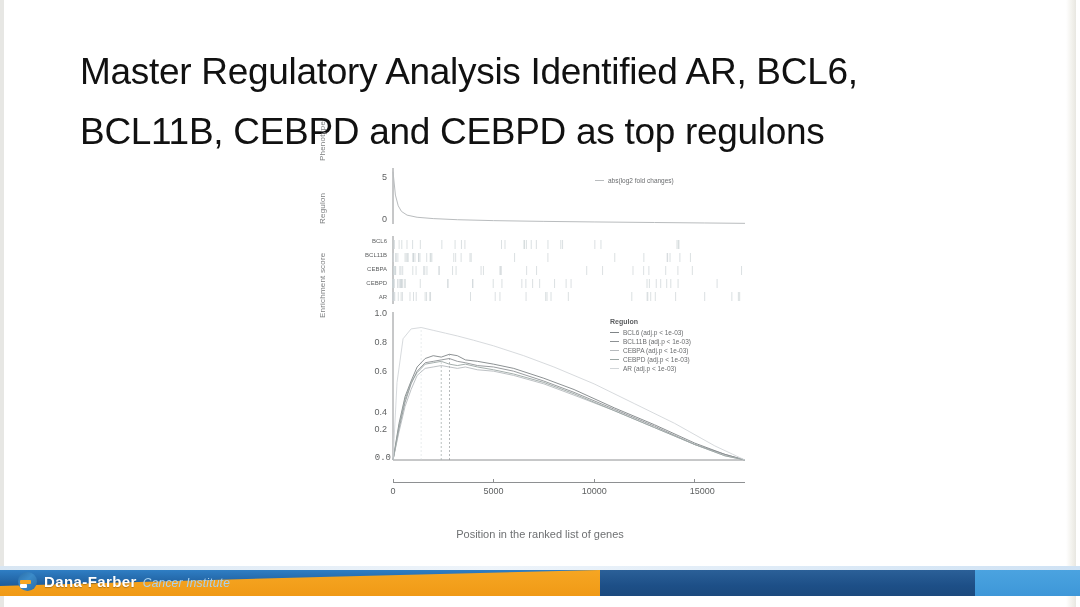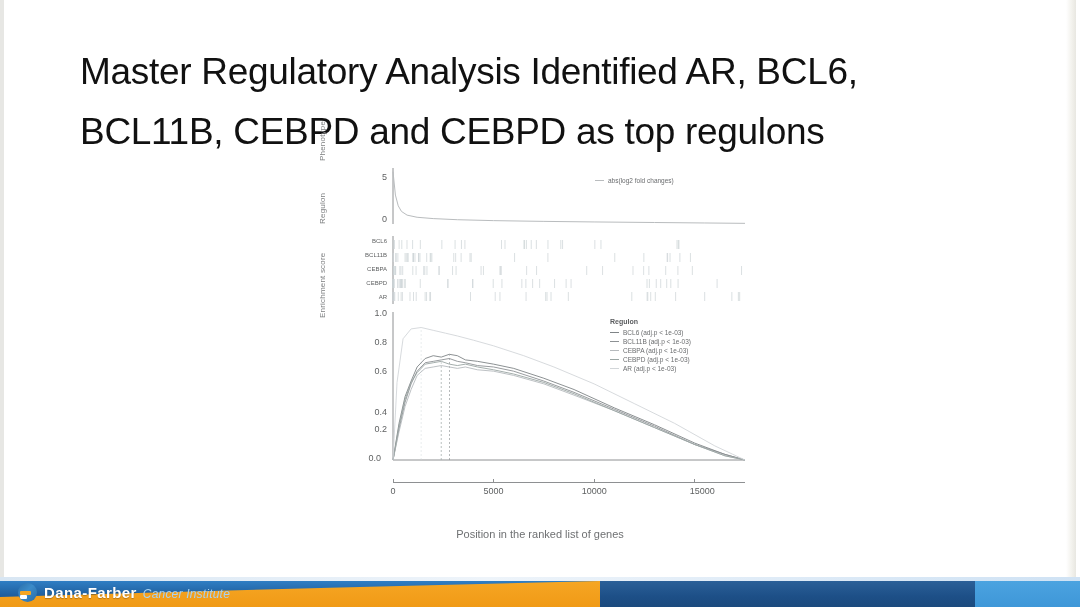--- a/index.html
+++ b/index.html
@@ -60,21 +60,21 @@
   .legend-title{font-size:7px;color:#5a5c5e;margin-bottom:3px;font-weight:bold;}
   .legend-row{display:flex;align-items:center;gap:4px;height:9px;font-size:6.5px;white-space:nowrap;color:#6a6c6e;}
   .legend-swatch{width:9px;height:1.5px;display:inline-block;flex:none;}
 
   #xaxis-caption{
     position:absolute;left:0;top:368px;width:430px;text-align:center;
     color:#6e7072;font-size:11px;
   }
 
   
-  #footer{position:absolute;left:0;bottom:0;width:1080px;height:30px;}
+  #footer{position:absolute;left:0;bottom:0;width:1080px;height:41px;}
   #footer-hair{position:absolute;left:0;top:0;width:100%;height:4px;
     background:linear-gradient(90deg,#d8e6f3 0%,#eef4fa 45%,#cfe2f4 100%);}
   #footer-bar{position:absolute;left:0;top:4px;width:100%;height:26px;overflow:hidden;}
   .fb-seg{position:absolute;top:0;height:100%;}
   #fb-blue-left{left:0;width:600px;background:linear-gradient(180deg,#2f7ec4 0%,#1f5f9e 55%,#17548e 100%);}
   #fb-orange{left:0px;width:600px;
      background:linear-gradient(180deg,#f6a623 0%,#f09a16 100%);
      clip-path:polygon(0 62%, 120px 48%, 330px 26%, 600px 0, 600px 100%, 0 100%);}
   #fb-navy{left:600px;width:375px;background:linear-gradient(180deg,#2b6098 0%,#1d4f87 60%,#1b4a7e 100%);}
   #fb-lightblue{left:975px;width:105px;background:linear-gradient(180deg,#4ba3e0 0%,#3e97d8 100%);}
@@ -303,21 +303,21 @@
       </svg>
     </div>
 
     <div class="axis-title rot" style="left:2px;top:180px;height:110px;">Enrichment score</div>
 
     <div class="tick-label" style="left:30px;top:148px;width:32px;">1.0</div>
     <div class="tick-label" style="left:30px;top:177px;width:32px;text-align:right;">0.8</div>
     <div class="tick-label" style="left:30px;top:206px;width:32px;">0.6</div>
     <div class="tick-label" style="left:30px;top:235px;width:32px;margin-top:12px;">0.4</div>
     <div class="tick-label" style="left:30px;top:264px;width:32px;">0.2</div>
-    <div class="tick-label" style="left:24px;top:293px;width:32px;">0.0</div>
+    <div class="tick-label" style="left:34px;top:293px;width:32px;font-family:Liberation Mono, monospace;">0.0</div>
 
     <div id="panel-enrich">
       <svg width="352" height="158" viewBox="0 0 352 158">
         <line x1="0" y1="0" x2="0" y2="148" stroke="#8e9092" stroke-width="1"></line>
         <line x1="0" y1="148" x2="352" y2="148" stroke="#8e9092" stroke-width="1"></line>
         <g id="enrich-leaders">
             <line x1="56.32" x2="56.32" y1="148" y2="42.28571428571428" stroke="#7f8487" stroke-width="0.6" stroke-dasharray="2 2" opacity="0.75"></line>
             <line x1="56.32" x2="56.32" y1="148" y2="46.514285714285734" stroke="#8d9194" stroke-width="0.6" stroke-dasharray="2 2" opacity="0.75"></line>
             <line x1="48.27" x2="48.27" y1="148" y2="53.561904761904756" stroke="#b6babd" stroke-width="0.6" stroke-dasharray="2 2" opacity="0.75"></line>
             <line x1="48.27" x2="48.27" y1="148" y2="49.33333333333334" stroke="#9aa5a3" stroke-width="0.6" stroke-dasharray="2 2" opacity="0.75"></line>

